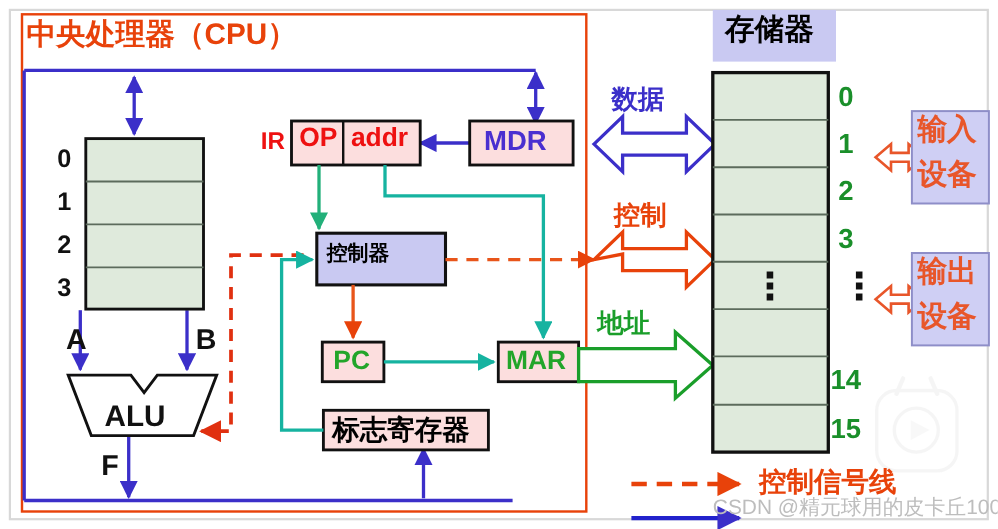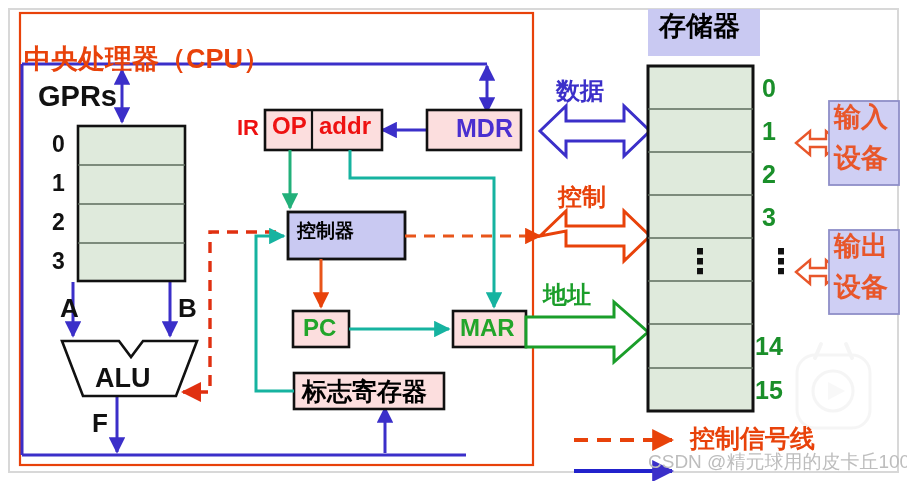--- a/index.html
+++ b/index.html
@@ -162,39 +162,38 @@
     </g>
 
     <g opacity="0.35">
       <rect x="797" y="355" width="73" height="73" rx="18" fill="#ffffff" stroke="#e4e4e4" stroke-width="3"></rect>
       <path d="M815,358 L821,344 M852,358 L846,344" stroke="#e4e4e4" stroke-width="4" fill="none" stroke-linecap="round"></path>
       <circle cx="833" cy="391" r="20" fill="none" stroke="#e4e4e4" stroke-width="3"></circle>
       <path d="M828,382 L845,391 L828,400 Z" fill="#ededed"></path>
     </g>
   </svg>
 
-  <div class="lbl b" style="left:24px;top:18px;font-size:27px;color:#e8420a;margin-top:28px;">中央处理器（CPU）</div>
-
-  <div class="lbl b" style="left:38px;top:82px;font-size:29px;color:#111;">GPRs</div>
+  <div class="lbl b" style="left:24px;top:18px;font-size:27px;color:#e8420a;">中央处理器（CPU）</div>
+
 
   <div class="lbl b" style="left:52px;top:133px;font-size:23px;color:#111;">0</div>
   <div class="lbl b" style="left:52px;top:172px;font-size:23px;color:#111;">1</div>
   <div class="lbl b" style="left:52px;top:211px;font-size:23px;color:#111;">2</div>
   <div class="lbl b" style="left:52px;top:250px;font-size:23px;color:#111;">3</div>
 
   <div class="lbl b" style="left:60px;top:295px;font-size:26px;color:#111;">A</div>
   <div class="lbl b" style="left:178px;top:295px;font-size:26px;color:#111;">B</div>
   <div class="lbl b" style="left:95px;top:365px;font-size:27px;color:#111;">ALU</div>
   <div class="lbl b" style="left:92px;top:410px;font-size:26px;color:#111;">F</div>
 
   <div class="lbl b" style="left:237px;top:117px;font-size:22px;color:#ee1111;">IR</div>
   <div class="lbl b" style="left:272px;top:114px;font-size:24px;color:#ee1111;">OP</div>
   <div class="lbl b" style="left:319px;top:114px;font-size:24px;color:#ee1111;">addr</div>
 
-  <div class="lbl b" style="left:440px;top:116px;font-size:25px;color:#4a2fd0;margin-left:16px;">MDR</div>
+  <div class="lbl b" style="left:440px;top:116px;font-size:25px;color:#4a2fd0;">MDR</div>
 
   <div class="lbl b" style="left:297px;top:221px;font-size:19px;color:#000;">控制器</div>
 
   <div class="lbl b" style="left:303px;top:316px;font-size:24px;color:#22a52a;">PC</div>
   <div class="lbl b" style="left:460px;top:316px;font-size:24px;color:#22a52a;">MAR</div>
 
   <div class="lbl b" style="left:302px;top:379px;font-size:25px;color:#000;">标志寄存器</div>
 
   <div class="lbl b" style="left:659px;top:13px;font-size:27px;color:#000;">存储器</div>
 

